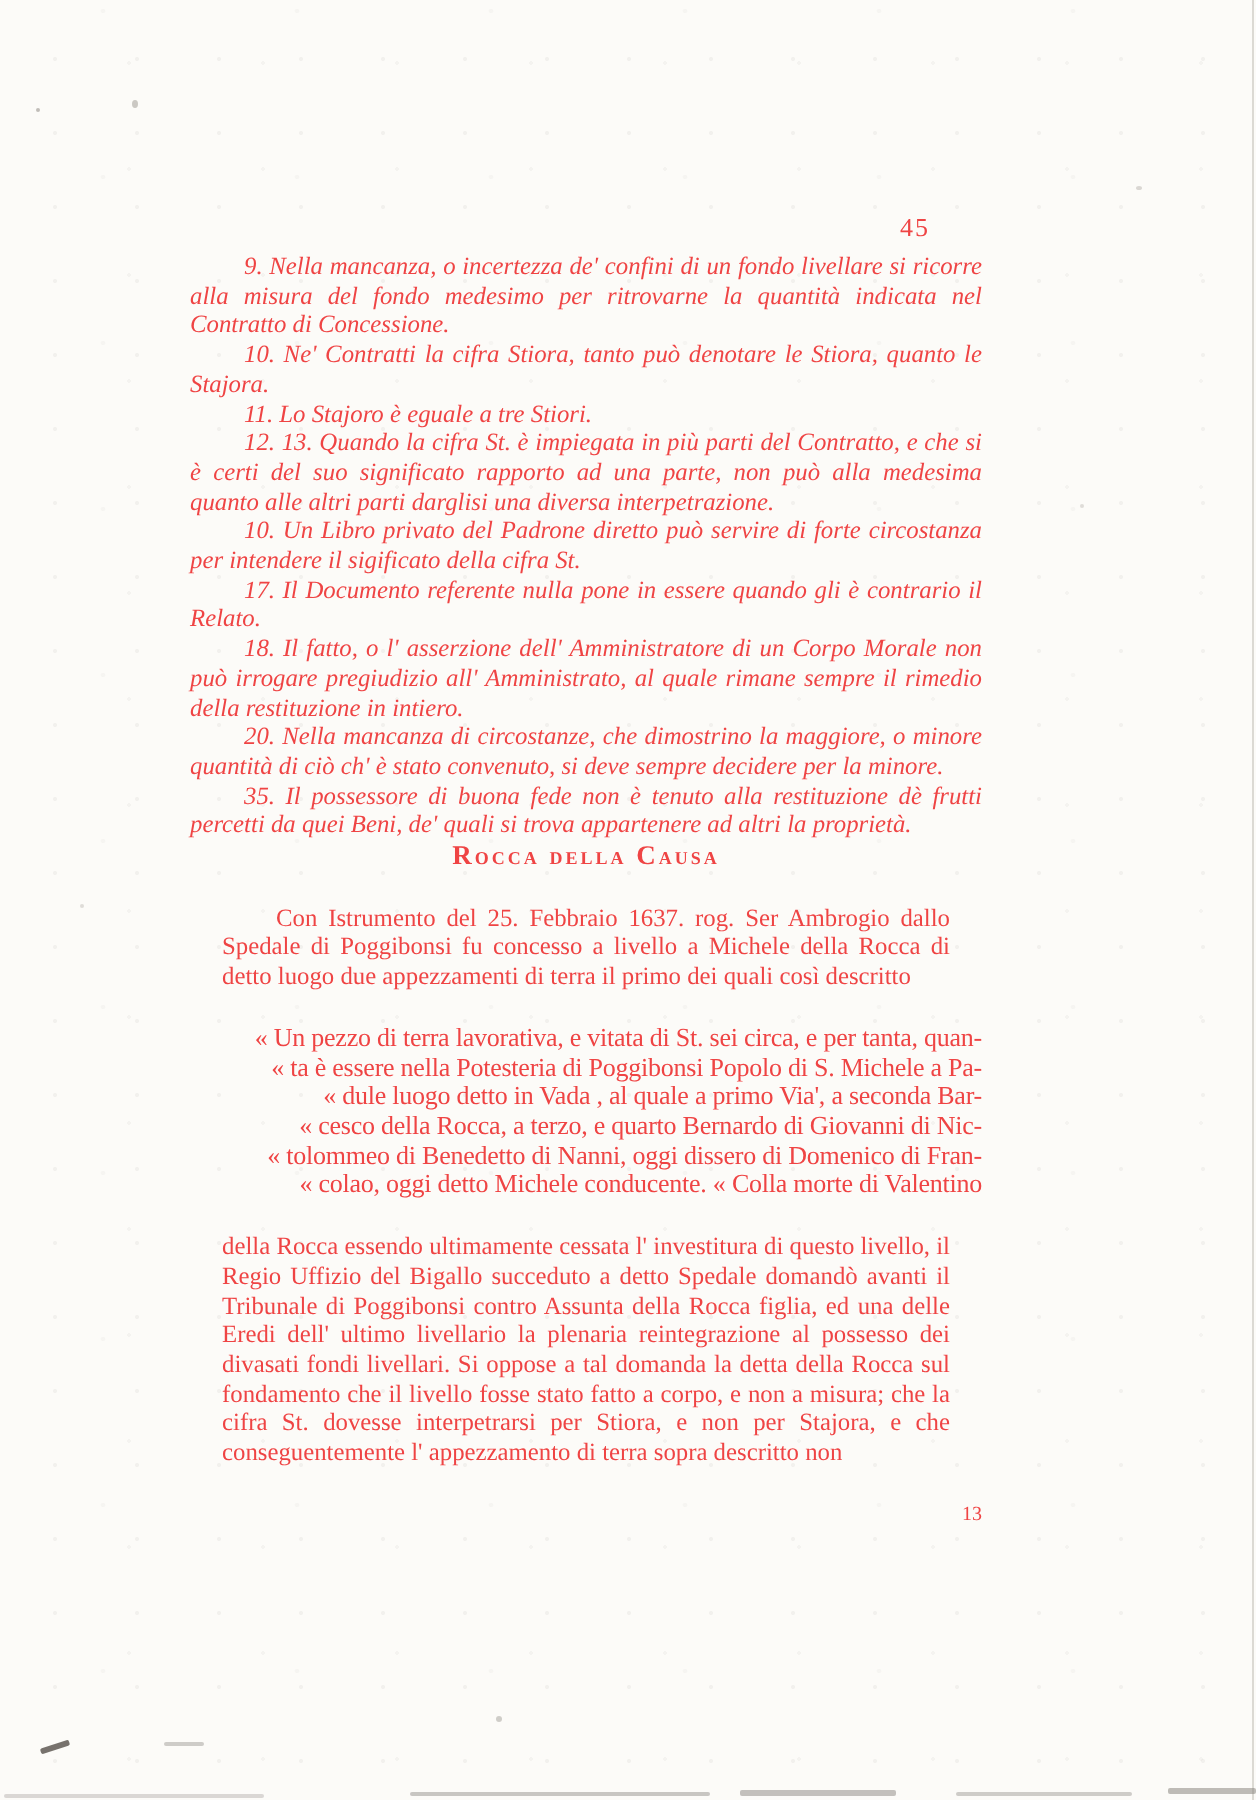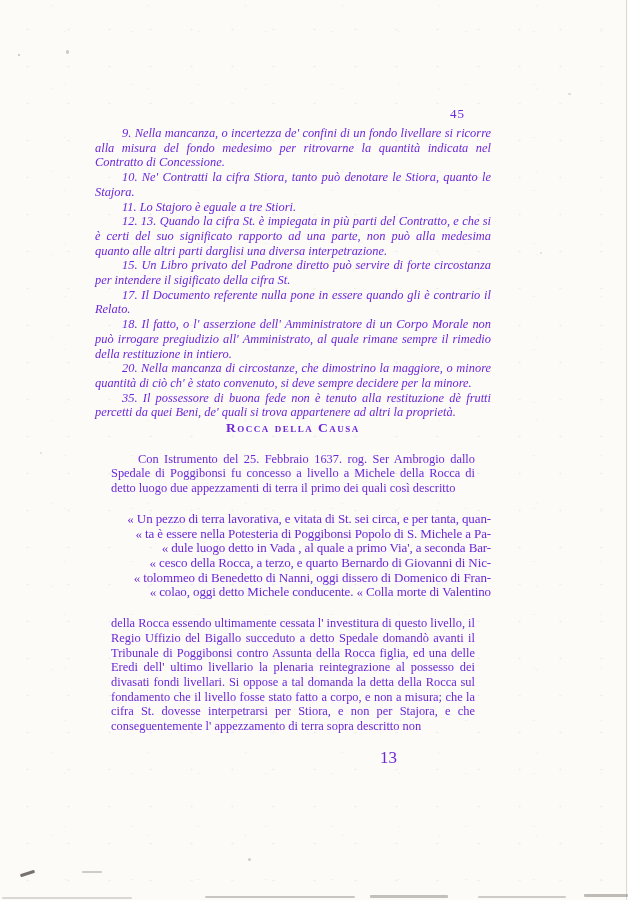--- a/index.html
+++ b/index.html
@@ -2,21 +2,21 @@
 <html><head>
 <meta charset="utf-8">
 <style>
   html,body{margin:0;padding:0;background:#ffffff;}
   .page{
     position:relative;
     width:628px;height:900px;
     background:#fcfbf8;
     overflow:hidden;
     font-family:"Liberation Serif", serif;
-    color:#6d28d9;
+    color:#ef4444;
   }
   
   .page::before{
     content:"";position:absolute;inset:0;pointer-events:none;
     background-image:
       radial-gradient(rgba(60,55,50,0.05) 1px, transparent 1.2px),
       radial-gradient(rgba(60,55,50,0.04) 1px, transparent 1.2px),
       radial-gradient(rgba(60,55,50,0.03) 1px, transparent 1.4px);
     background-size:41px 37px, 67px 53px, 97px 83px;
     background-position:7px 11px, 31px 5px, 3px 47px;
@@ -38,22 +38,22 @@
     font-size:13.5px;letter-spacing:1.5px;line-height:14.7px;
   }
   .story{margin:16px;text-indent:27px;font-style:normal;}
   .story.cont{text-indent:0;}
   .qline{
     font-style:normal;white-space:nowrap;overflow:hidden;
     font-size:13px;letter-spacing:-0.12px;line-height:14.7px;
     text-align:right;
   }
   .sig{
-    padding-left:285px;font-size:17px;line-height:15px;
-    margin-top:0.5px;font-style:normal;text-align:left;
+    padding-left:285px;font-size:10px;line-height:15px;
+    margin-top:0.5px;font-style:normal;text-align:right;
   }
   
   .speck{position:absolute;border-radius:50%;background:#9a958e;}
   .streak{position:absolute;background:#8a8680;border-radius:1px;}
   .edge-line{
     position:absolute;right:1px;top:0;width:1.5px;height:900px;
     background:#dcdad4;
   }
 </style>
 </head>
@@ -61,21 +61,21 @@
 
 <div class="page">
 
   <div class="textblock">
     <div class="pagenum">45</div>
 
     <p class="art">9. Nella mancanza, o incertezza de' confini di un fondo livellare si ricorre alla misura del fondo medesimo per ritrovarne la quantità indicata nel Contratto di Concessione.</p>
     <p class="art">10. Ne' Contratti la cifra Stiora, tanto può denotare le Stiora, quanto le Stajora.</p>
     <p class="art">11. Lo Stajoro è eguale a tre Stiori.</p>
     <p class="art">12. 13. Quando la cifra St. è impiegata in più parti del Contratto, e che si è certi del suo significato rapporto ad una parte, non può alla medesima quanto alle altri parti darglisi una diversa interpetrazione.</p>
-    <p class="art">15. Un Libro privato del Padrone diretto può servire di forte circostanza per intendere il sigificato della cifra St.</p>
+    <p class="art">10. Un Libro privato del Padrone diretto può servire di forte circostanza per intendere il sigificato della cifra St.</p>
     <p class="art">17. Il Documento referente nulla pone in essere quando gli è contrario il Relato.</p>
     <p class="art">18. Il fatto, o l' asserzione dell' Amministratore di un Corpo Morale non può irrogare pregiudizio all' Amministrato, al quale rimane sempre il rimedio della restituzione in intiero.</p>
     <p class="art">20. Nella mancanza di circostanze, che dimostrino la maggiore, o minore quantità di ciò ch' è stato convenuto, si deve sempre decidere per la minore.</p>
     <p class="art">35. Il possessore di buona fede non è tenuto alla restituzione dè frutti percetti da quei Beni, de' quali si trova appartenere ad altri la proprietà.</p>
 
     <h3 class="heading">Rocca della Causa</h3>
 
     <p class="story">Con Istrumento del 25. Febbraio 1637. rog. Ser Ambrogio dallo Spedale di Poggibonsi fu concesso a livello a Michele della Rocca di detto luogo due appezzamenti di terra il primo dei quali così descritto</p>
 
     <div class="qline">« Un pezzo di terra lavorativa, e vitata di St. sei circa, e per tanta, quan-</div>

